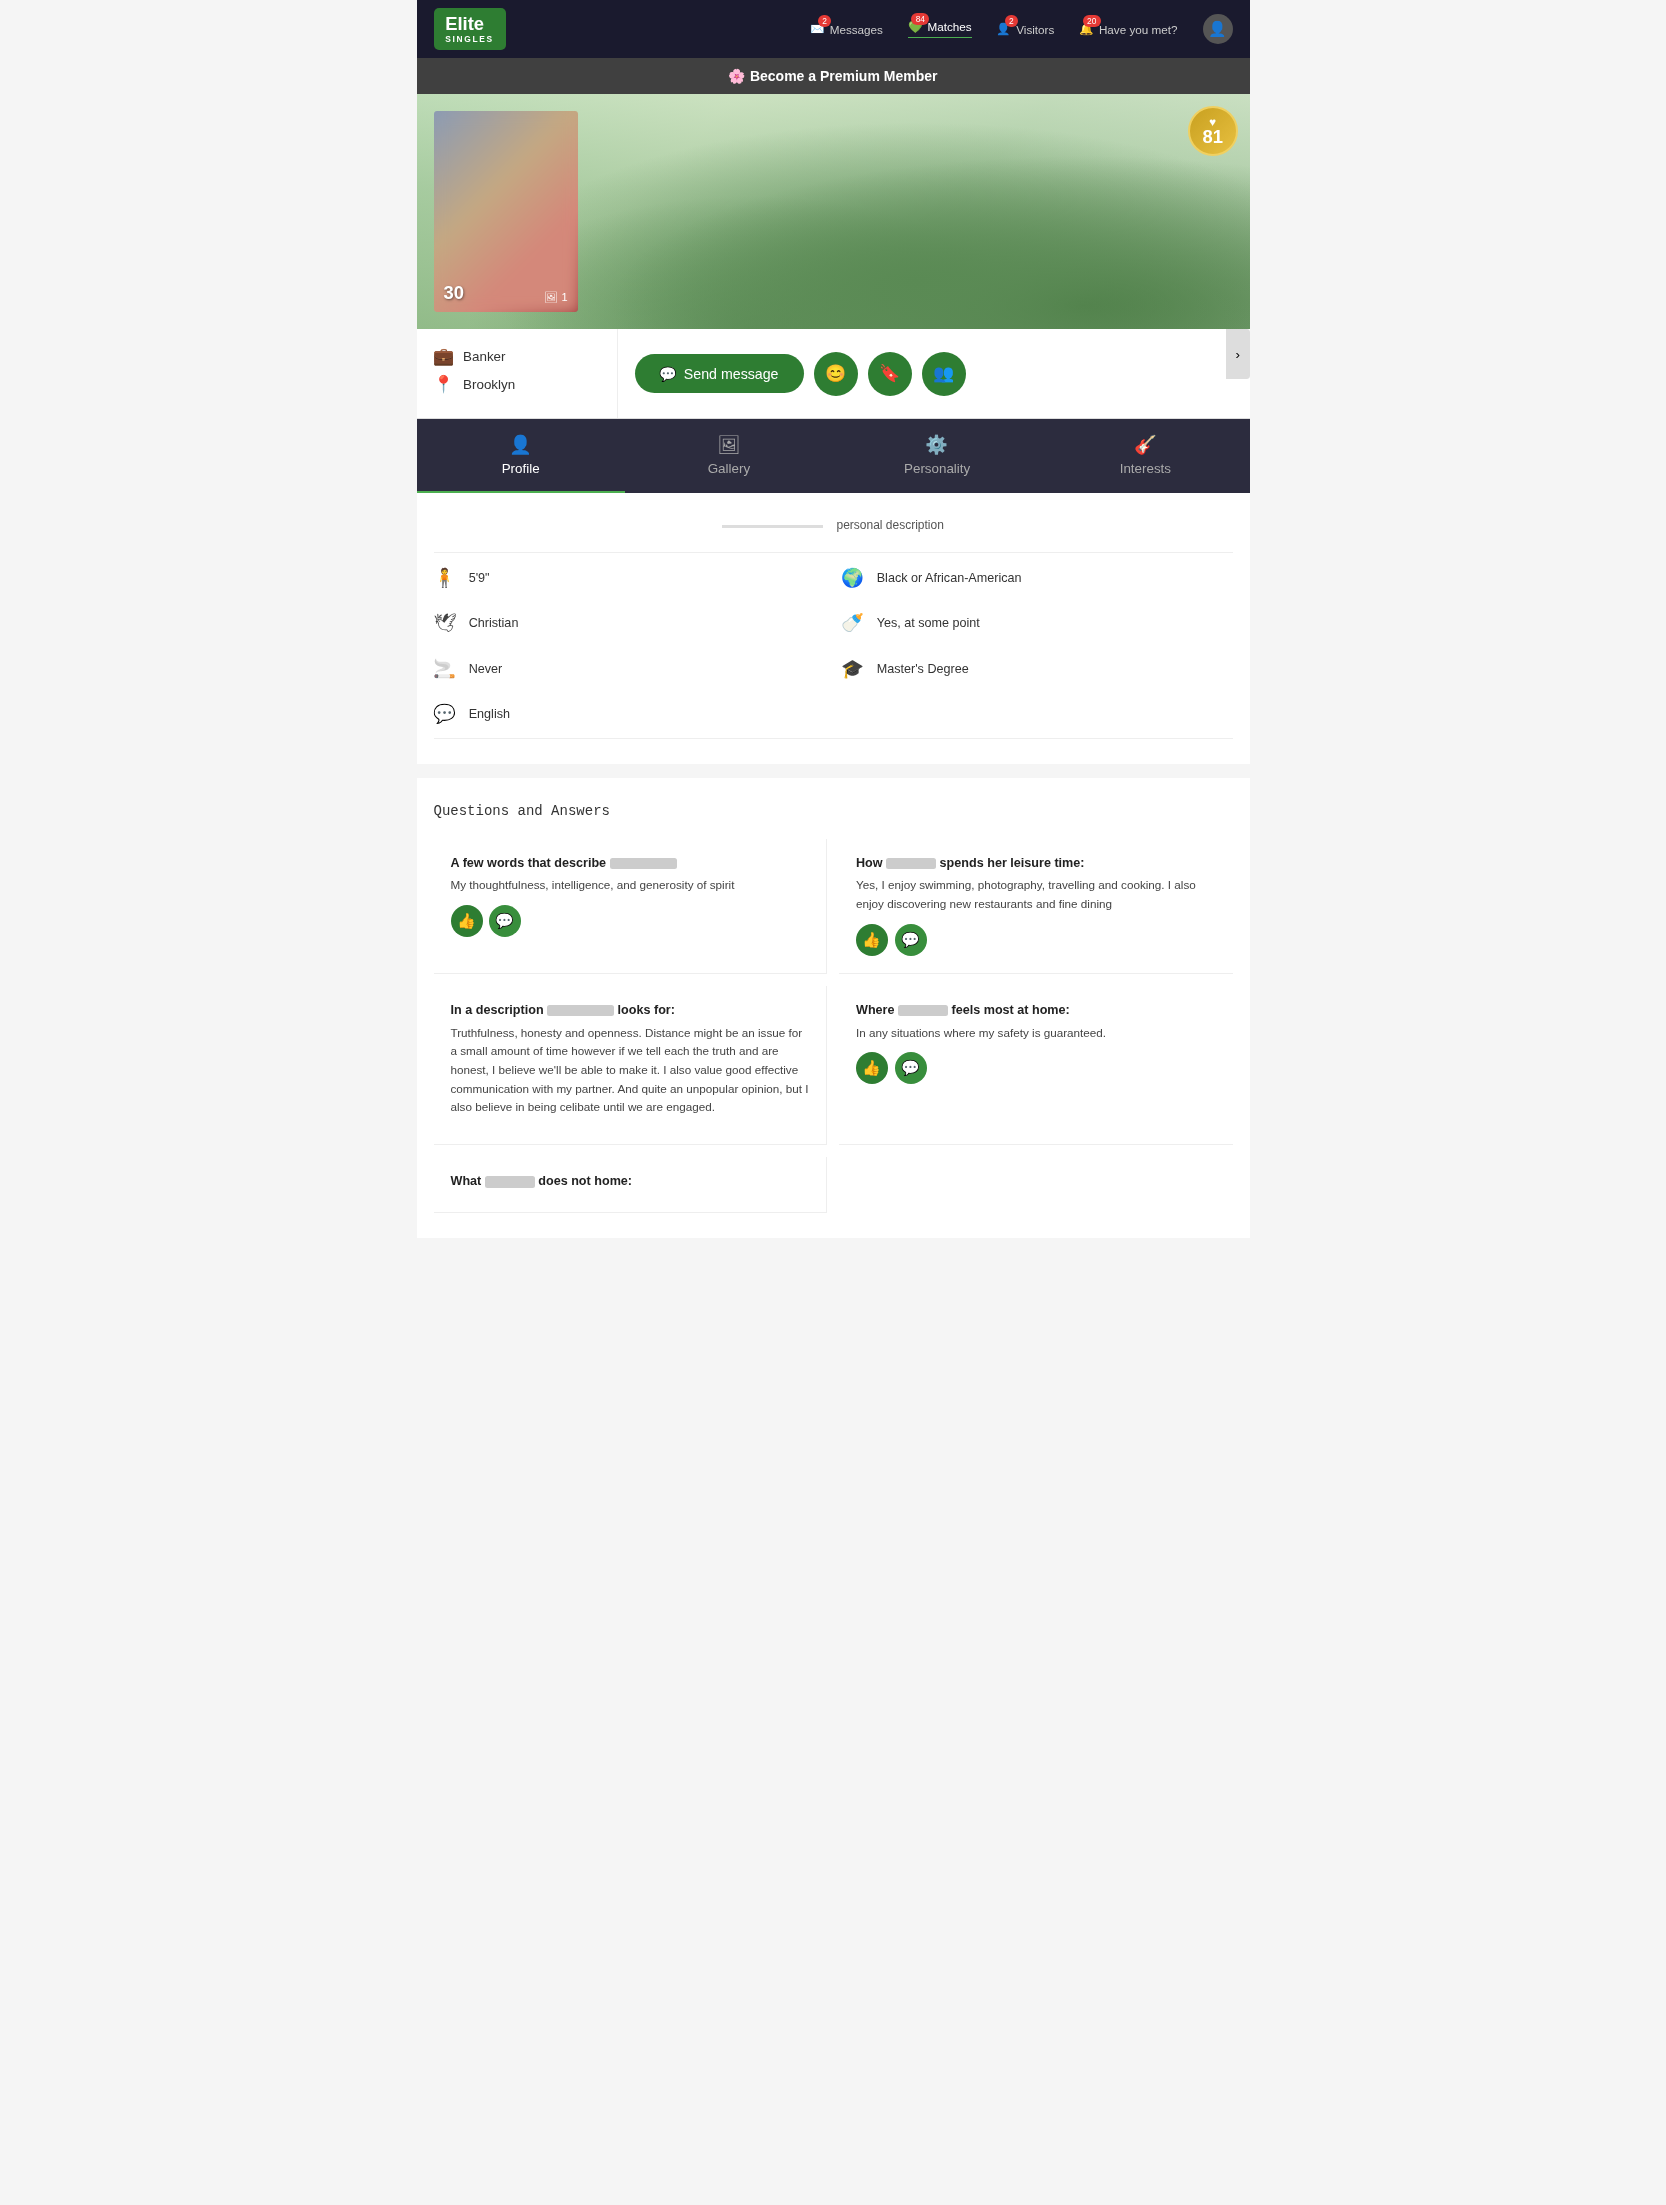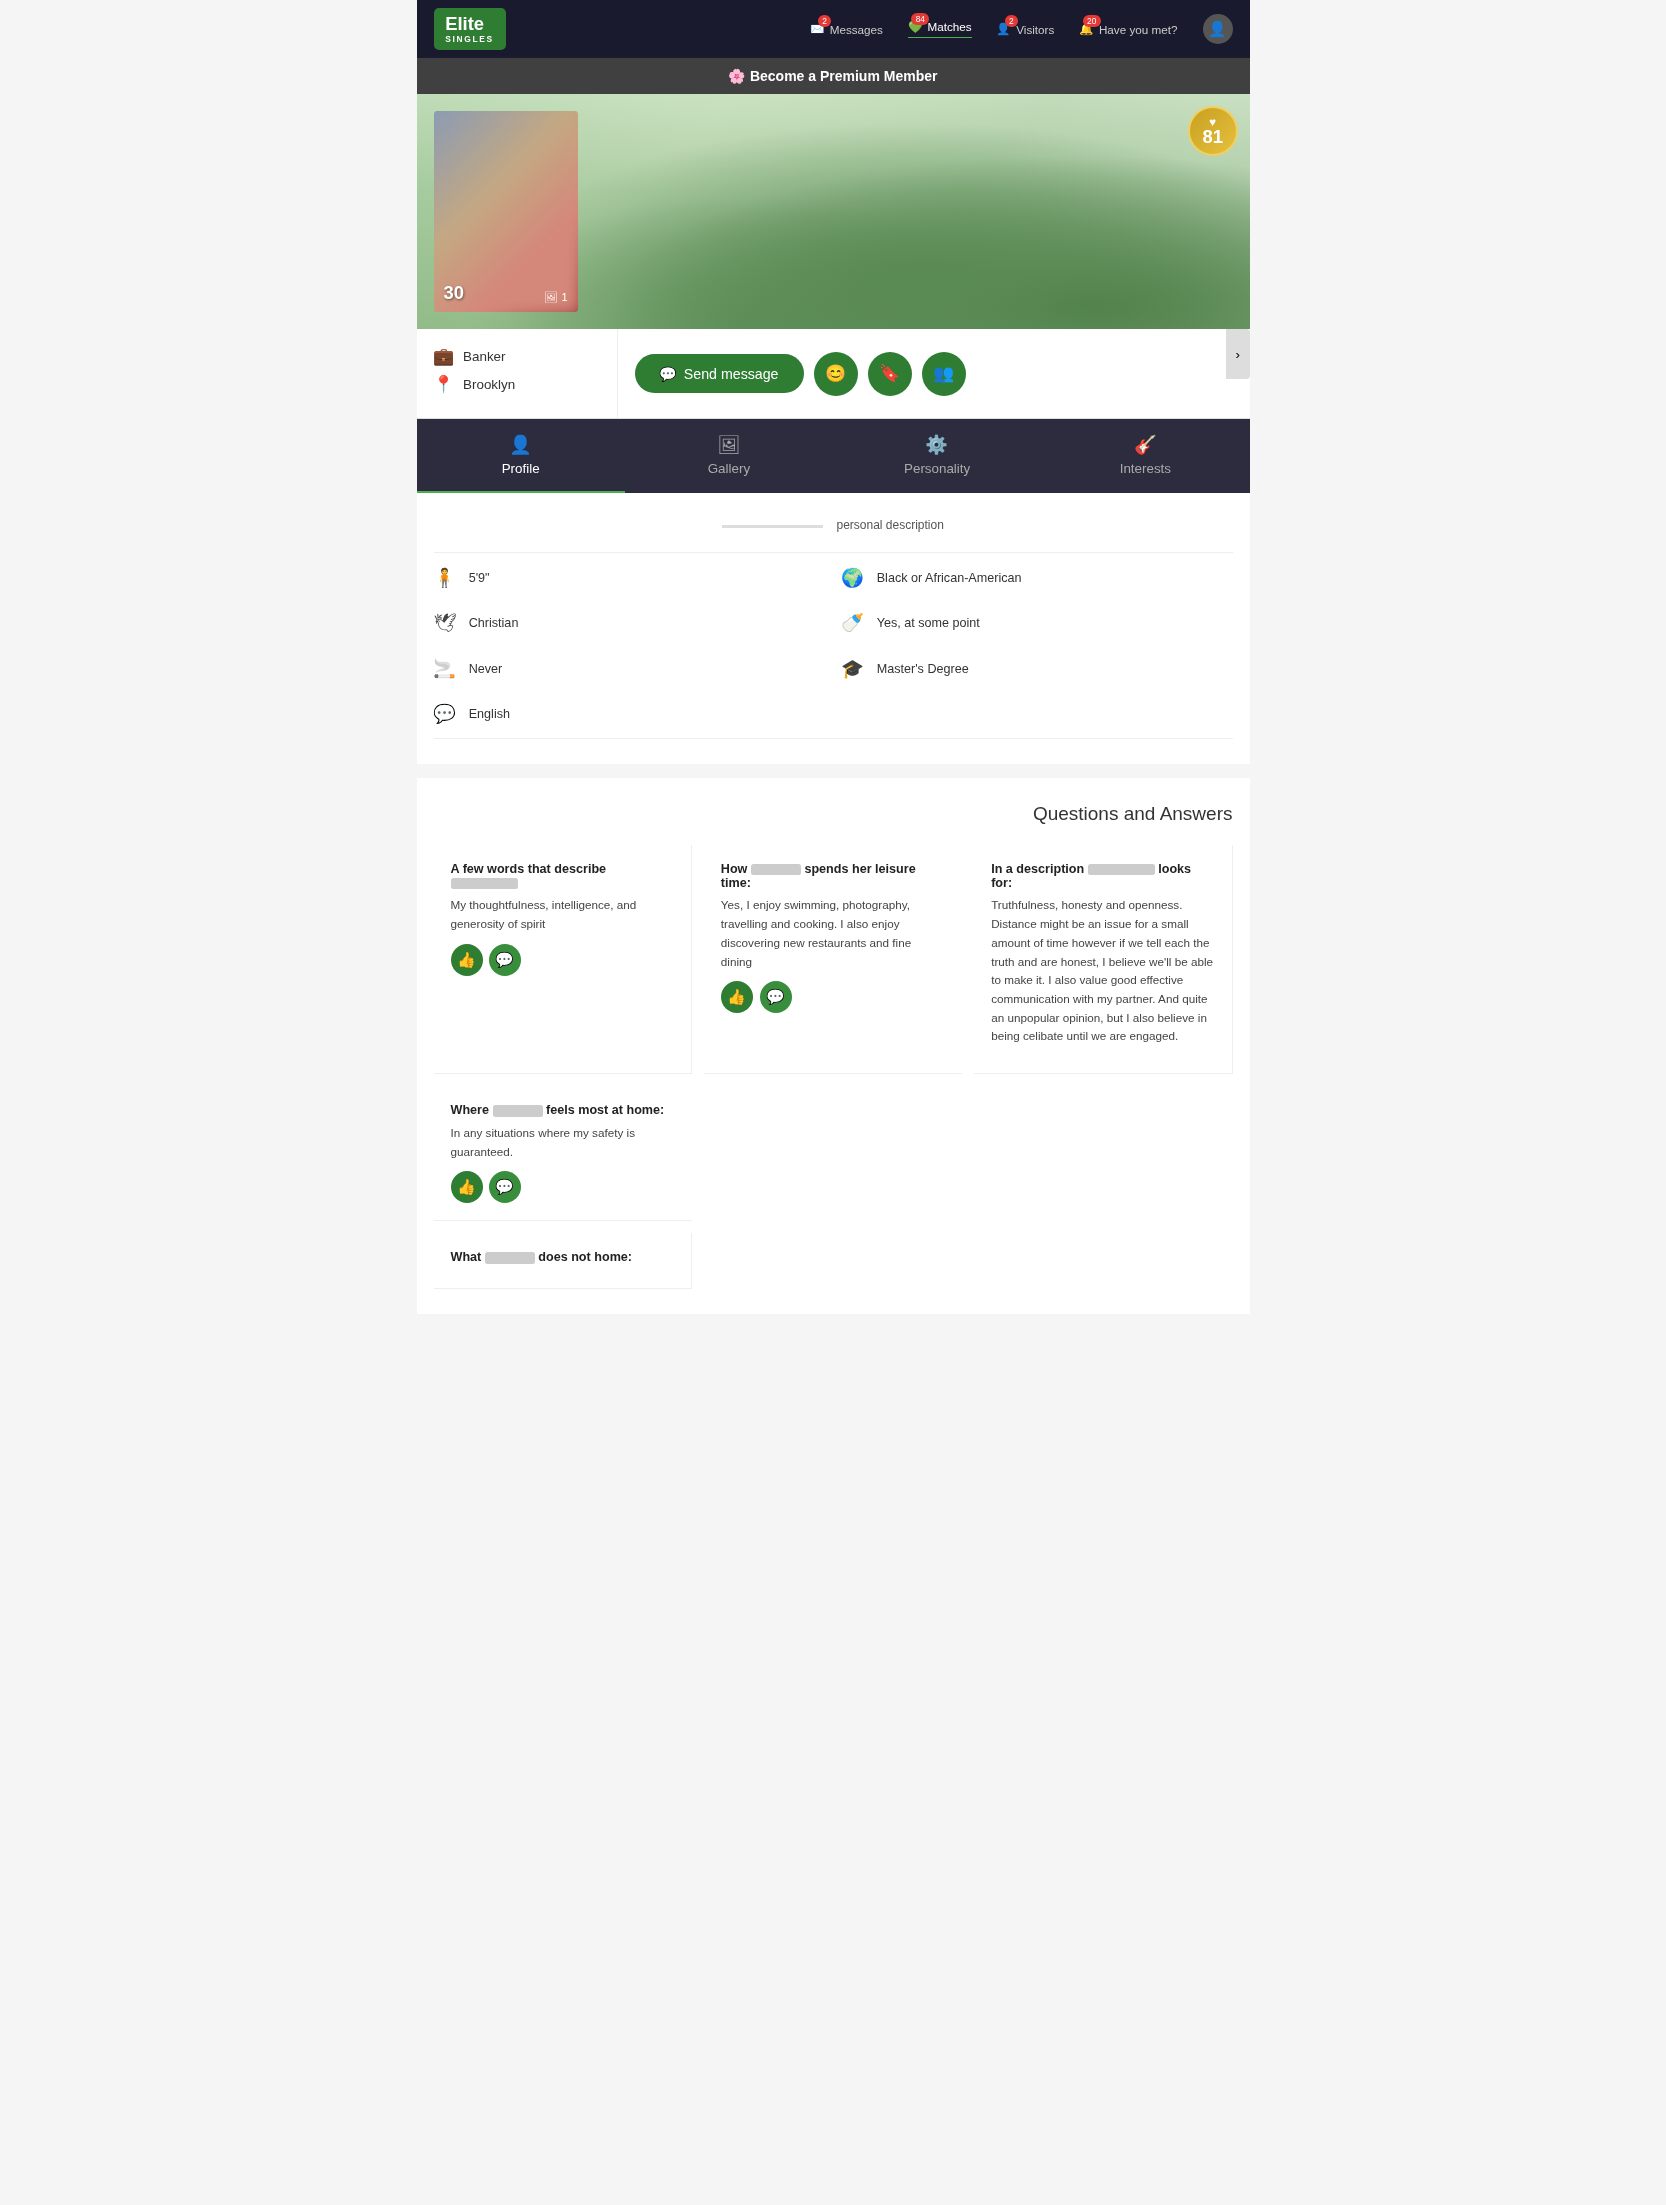--- a/index.html
+++ b/index.html
@@ -243,28 +243,29 @@
     }
     .detail-icon { font-size: 18.4px; color: #444; min-width: 23.5px; text-align: center; }
 
     
     .qa-section {
       background: white;
       margin-top: 13.4px;
       padding: 25px 17px;
     }
     .qa-title {
-      text-align: right;
-      font-size: 19px;
+      text-align: left;
+      font-size: 14px;
       color: #333;
       margin-bottom: 20px;
+      font-family: Liberation Mono, monospace;
     }
     .qa-grid {
       display: grid;
-      grid-template-columns: 1fr 1fr 1fr;
+      grid-template-columns: 1fr 1fr;
       gap: 12px;
     }
     .qa-item {
       padding: 17px;
       border-bottom: 0.8px solid #eee;
     }
     .qa-item:nth-child(odd) { border-right: 0.8px solid #eee; }
     .qa-question {
       font-weight: bold;
       font-size: 12.6px;

